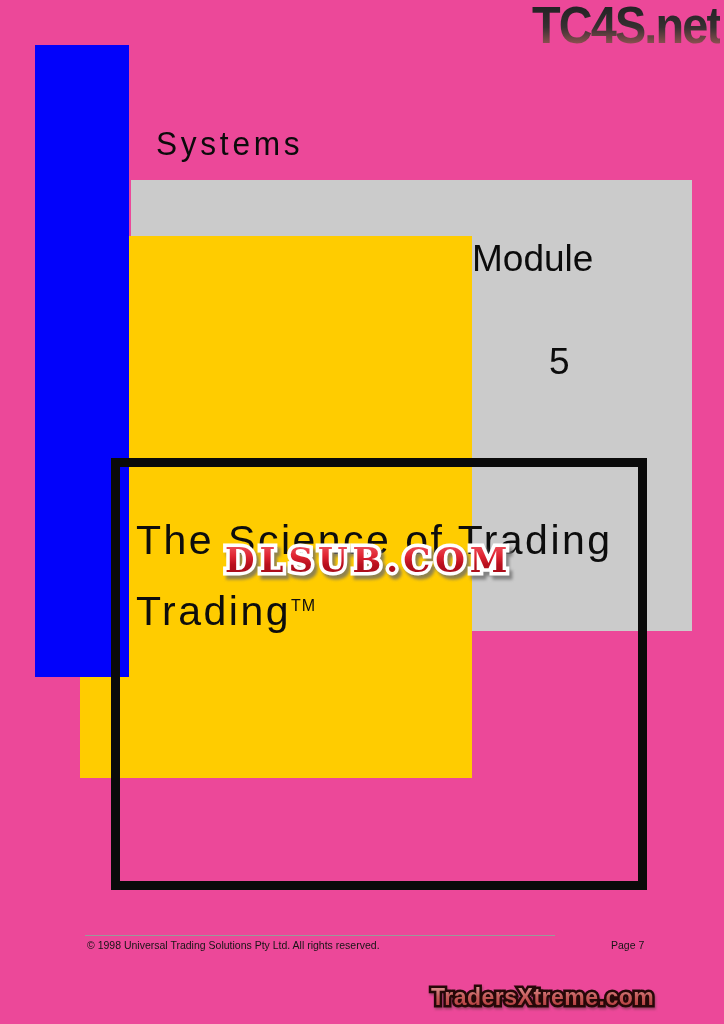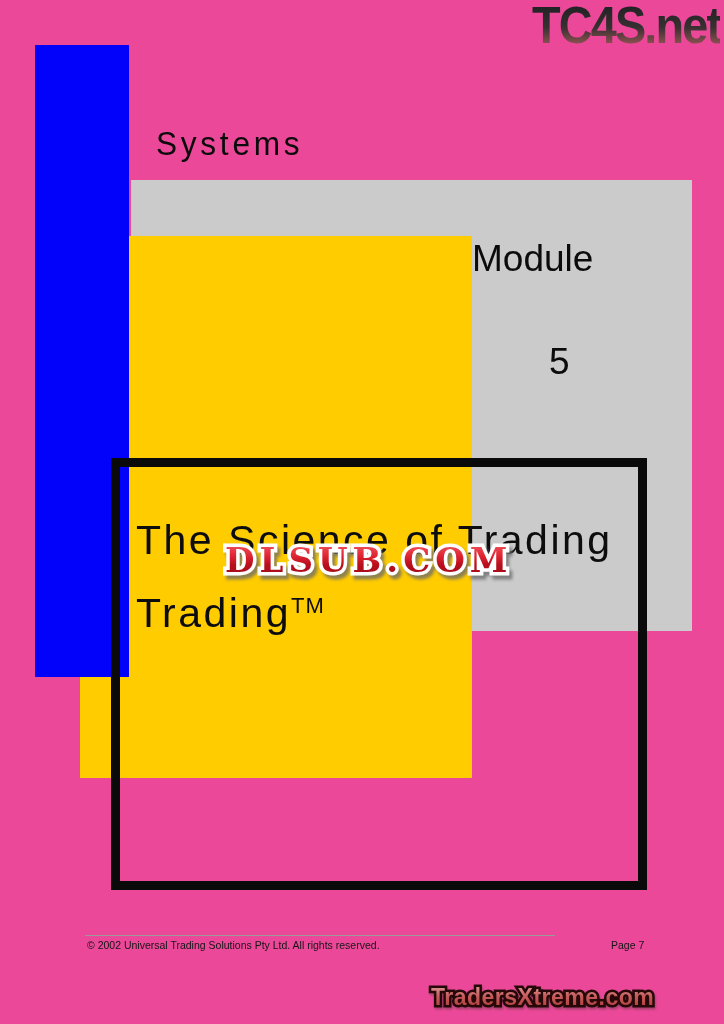--- a/index.html
+++ b/index.html
@@ -67,21 +67,21 @@
   }
   #cover-title {
     left: 136px; top: 507px;
     font-size: 41px; line-height: 66px;
     letter-spacing: 2.5px;
     color: #0d0d0d;
     white-space: nowrap;
     z-index: 5;
   }
   #cover-title sup {
-    font-size: 22px;
+    font-size: 16px;
     letter-spacing: 1px;
     vertical-align: 14px;
   }
 
   
   #tc4s-logo {
     right: 4px; top: 2px;
     font-size: 52px; line-height: 46px;
     font-weight: bold;
     letter-spacing: -2px;
@@ -186,21 +186,21 @@
     <div>The Science of Trading</div>
     <div><span>Trading</span><sup>TM</sup></div>
   </div>
 
   <div class="abs" id="dlsub-logo">
     <span class="outline">DLSUB.COM</span>
     <span class="fill">DLSUB.COM</span>
   </div>
 
   <div class="abs" id="footer-rule"></div>
-  <div class="abs" id="footer-copyright">© 2002 Universal Trading Solutions Pty Ltd. All rights reserved.</div>
+  <div class="abs" id="footer-copyright">© 1998 Universal Trading Solutions Pty Ltd. All rights reserved.</div>
   <div class="abs" id="footer-page">Page 7</div>
 
   <div class="abs" id="tradersxtreme-logo">
     <span class="outline">TradersXtreme.com</span>
     <span class="fill">TradersXtreme.com</span>
   </div>
 
 </div>
 
 </body></html>

